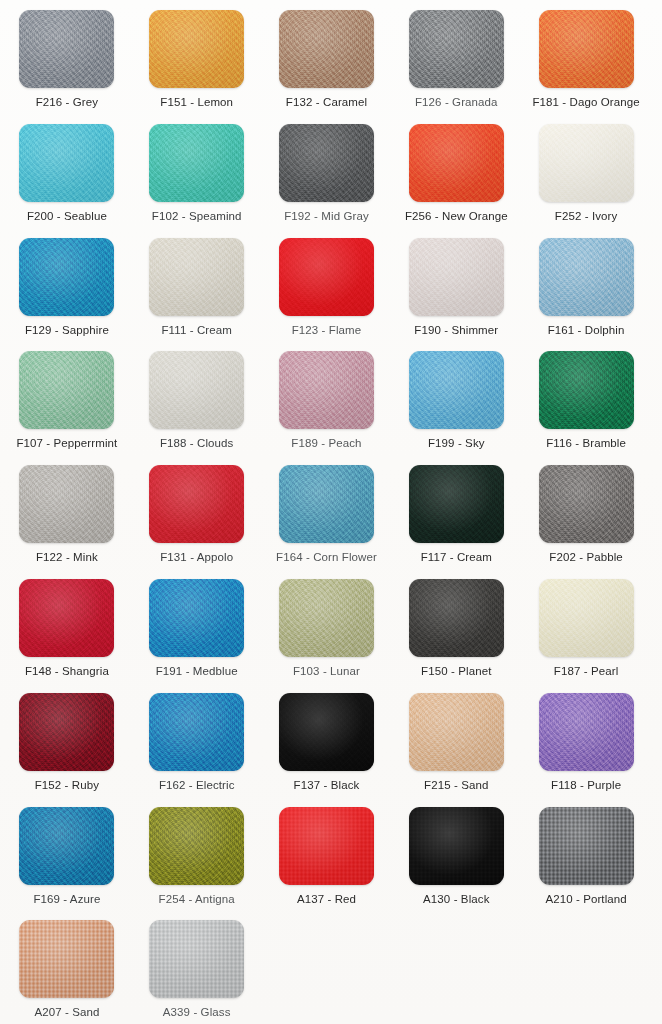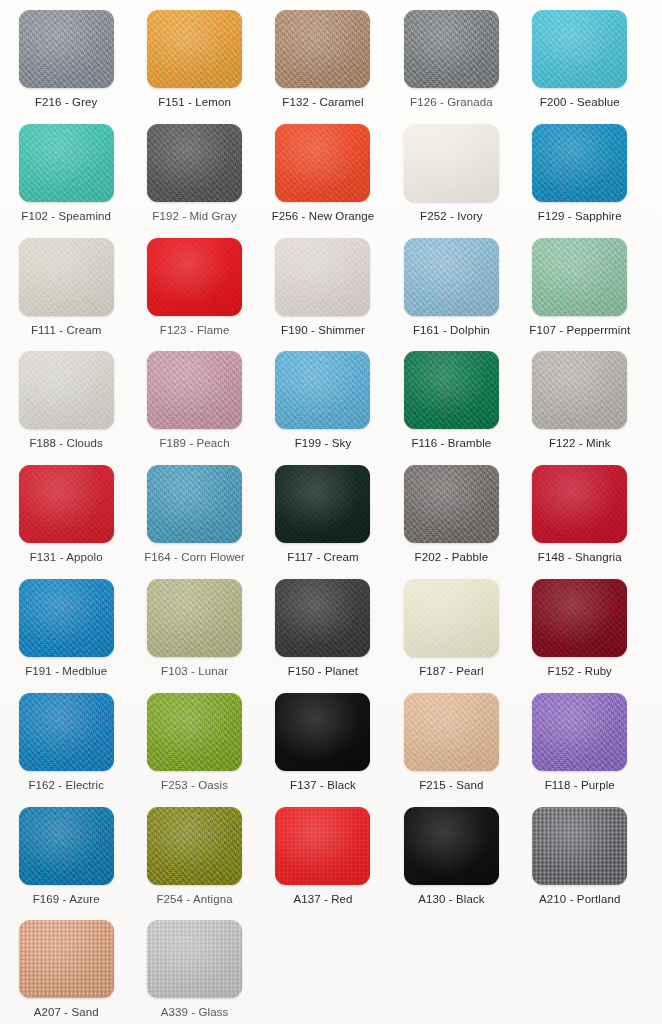--- a/index.html
+++ b/index.html
@@ -24,21 +24,21 @@
     background:
       linear-gradient(180deg, #fdfdfc 0%, #fbfaf8 45%, #f9f8f6 100%);
   }
 
   #swatch-grid {
     position: absolute;
     inset: 0;
     display: grid;
     grid-template-columns: repeat(5, 1fr);
     grid-template-rows: repeat(9, 113.8px);
-    padding: 4px 18px 0 2px;
+    padding: 4px 11px 0 2px;
     box-sizing: border-box;
   }
 
   .swatch-cell {
     position: relative;
     display: flex;
     flex-direction: column;
     align-items: center;
     justify-content: flex-start;
   }
@@ -111,20 +111,24 @@
       <div class="swatch-label">F151 - Lemon</div>
     </div>
     <div class="swatch-cell col-2 row-0">
       <div class="swatch-chip" title="F132 - Caramel" style="background: rgb(176, 139, 113);"></div>
       <div class="swatch-label">F132 - Caramel</div>
     </div>
     <div class="swatch-cell col-4 row-0">
       <div class="swatch-chip" title="F126 - Granada" style="background: rgb(125, 128, 131);"></div>
       <div class="swatch-label">F126 - Granada</div>
     </div>
+    <div class="swatch-cell col-0 row-1">
+      <div class="swatch-chip" title="F181 - Dago Orange" style="background: rgb(239, 113, 52);"></div>
+      <div class="swatch-label">F181 - Dago Orange</div>
+    </div>
     <div class="swatch-cell col-2 row-1">
       <div class="swatch-chip" title="F200 - Seablue" style="background: rgb(78, 195, 216);"></div>
       <div class="swatch-label">F200 - Seablue</div>
     </div>
     <div class="swatch-cell col-3 row-1">
       <div class="swatch-chip" title="F102 - Speamind" style="background: rgb(69, 196, 177);"></div>
       <div class="swatch-label">F102 - Speamind</div>
     </div>
     <div class="swatch-cell col-4 row-1">
       <div class="swatch-chip" title="F192 - Mid Gray" style="background: rgb(86, 88, 90);"></div>
@@ -219,24 +223,20 @@
       <div class="swatch-label">F187 - Pearl</div>
     </div>
     <div class="swatch-cell col-2 row-6">
       <div class="swatch-chip" title="F152 - Ruby" style="background: rgb(125, 13, 28);"></div>
       <div class="swatch-label">F152 - Ruby</div>
     </div>
     <div class="swatch-cell col-3 row-6">
       <div class="swatch-chip" title="F162 - Electric" style="background: rgb(27, 128, 190);"></div>
       <div class="swatch-label">F162 - Electric</div>
     </div>
-    <div class="swatch-cell col-4 row-6">
-      <div class="swatch-chip" title="F253 - Oasis" style="background: rgb(127, 165, 43);"></div>
-      <div class="swatch-label">F253 - Oasis</div>
-    </div>
     <div class="swatch-cell col-0 row-7">
       <div class="swatch-chip" title="F137 - Black" style="background: rgb(10, 10, 10);"></div>
       <div class="swatch-label">F137 - Black</div>
     </div>
     <div class="swatch-cell col-1 row-7">
       <div class="swatch-chip" title="F215 - Sand" style="background: rgb(227, 187, 150);"></div>
       <div class="swatch-label">F215 - Sand</div>
     </div>
     <div class="swatch-cell col-2 row-7">
       <div class="swatch-chip" title="F118 - Purple" style="background: rgb(140, 108, 192);"></div>

